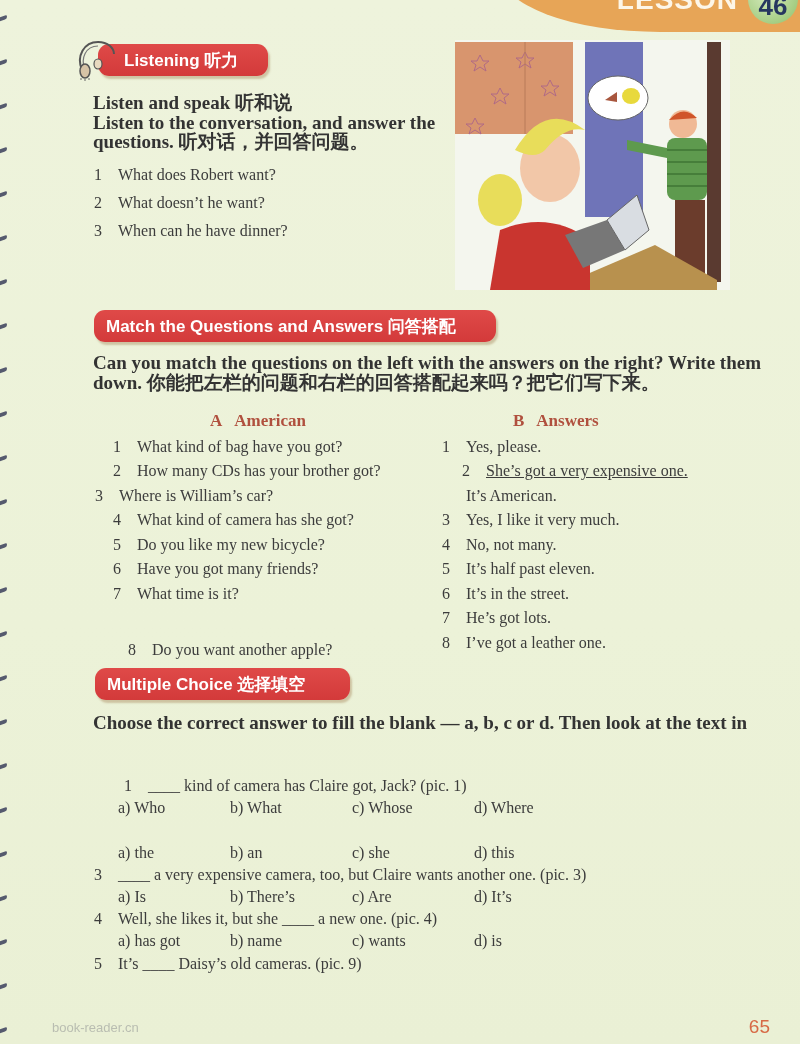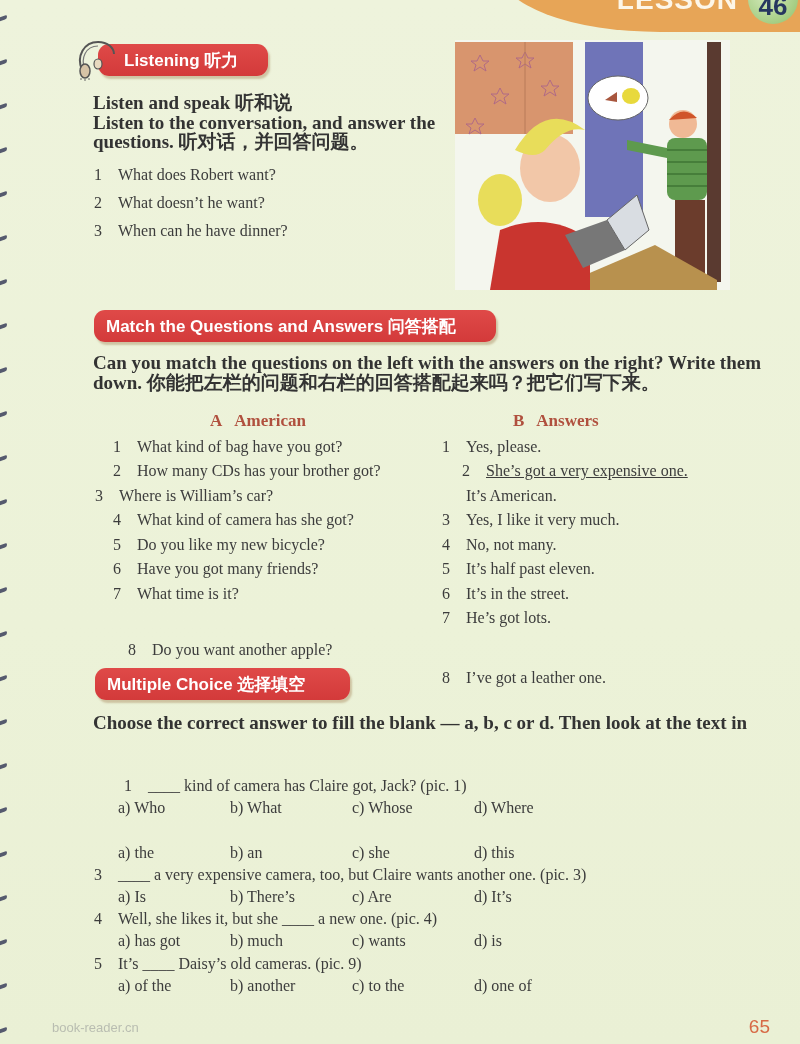--- a/index.html
+++ b/index.html
@@ -175,34 +175,33 @@
   <div class="item" style="left:128px; top:608px;margin-top:32px;"><span class="num">8</span><span>Do you want another apple?</span></div>
 
   <div class="item" style="left:442px; top:437px;"><span class="num">1</span><span>Yes, please.</span></div>
   <div class="item" style="left:462px; top:461px;text-decoration:underline;"><span class="num">2</span><span>She’s got a very expensive one.</span></div>
   <div class="item" style="left:442px; top:486px;"><span class="num"></span><span>It’s American.</span></div>
   <div class="item" style="left:442px; top:510px;"><span class="num">3</span><span>Yes, I like it very much.</span></div>
   <div class="item" style="left:442px; top:535px;"><span class="num">4</span><span>No, not many.</span></div>
   <div class="item" style="left:442px; top:559px;"><span class="num">5</span><span>It’s half past eleven.</span></div>
   <div class="item" style="left:442px; top:584px;"><span class="num">6</span><span>It’s in the street.</span></div>
   <div class="item" style="left:442px; top:608px;"><span class="num">7</span><span>He’s got lots.</span></div>
-  <div class="item" style="left:442px; top:633px;margin-top:35px;"><span class="num">8</span><span>I’ve got a leather one.</span></div>
+  <div class="item" style="left:442px; top:633px;"><span class="num">8</span><span>I’ve got a leather one.</span></div>
 
   <div class="pill" style="left:95px; top:668px; width:255px;">Multiple Choice 选择填空</div>
   <div class="txt bold instr" style="left:93px; top:713px;">Choose the correct answer to fill the blank — a, b, c or d. Then look at the text in</div>
 
   <div class="item" style="left:94px; top:776px;margin-left:30px;"><span class="num">1</span><span>____ kind of camera has Claire got, Jack? (pic. 1)</span></div>
   <div class="item" style="left:118px; top:798px;"><span class="opt">a) Who</span><span class="opt w2">b) What</span><span class="opt w2">c) Whose</span><span>d) Where</span></div>
 
   <div class="item" style="left:118px; top:843px;"><span class="opt">a) the</span><span class="opt w2">b) an</span><span class="opt w2">c) she</span><span>d) this</span></div>
 
   <div class="item" style="left:94px; top:865px;"><span class="num">3</span><span>____ a very expensive camera, too, but Claire wants another one. (pic. 3)</span></div>
   <div class="item" style="left:118px; top:887px;"><span class="opt">a) Is</span><span class="opt w2">b) There’s</span><span class="opt w2">c) Are</span><span>d) It’s</span></div>
 
   <div class="item" style="left:94px; top:909px;"><span class="num">4</span><span>Well, she likes it, but she ____ a new one. (pic. 4)</span></div>
-  <div class="item" style="left:118px; top:931px;"><span class="opt">a) has got</span><span class="opt w2">b) much</span><span class="opt w2">c) wants</span><span>d) is</span></div>
+  <div class="item" style="left:118px; top:931px;"><span class="opt">a) has got</span><span class="opt w2">b) name</span><span class="opt w2">c) wants</span><span>d) is</span></div>
 
   <div class="item" style="left:94px; top:954px;"><span class="num">5</span><span>It’s ____ Daisy’s old cameras. (pic. 9)</span></div>
-  <div class="item" style="left:118px; top:976px;"><span class="opt">a) of the</span><span class="opt w2">b) another</span><span class="opt w2">c) to the</span><span>d) one of</span></div>
 
   <div class="footer-site">book-reader.cn</div>
   <div class="page-num">65</div>
 </div>
 
 </body></html>

